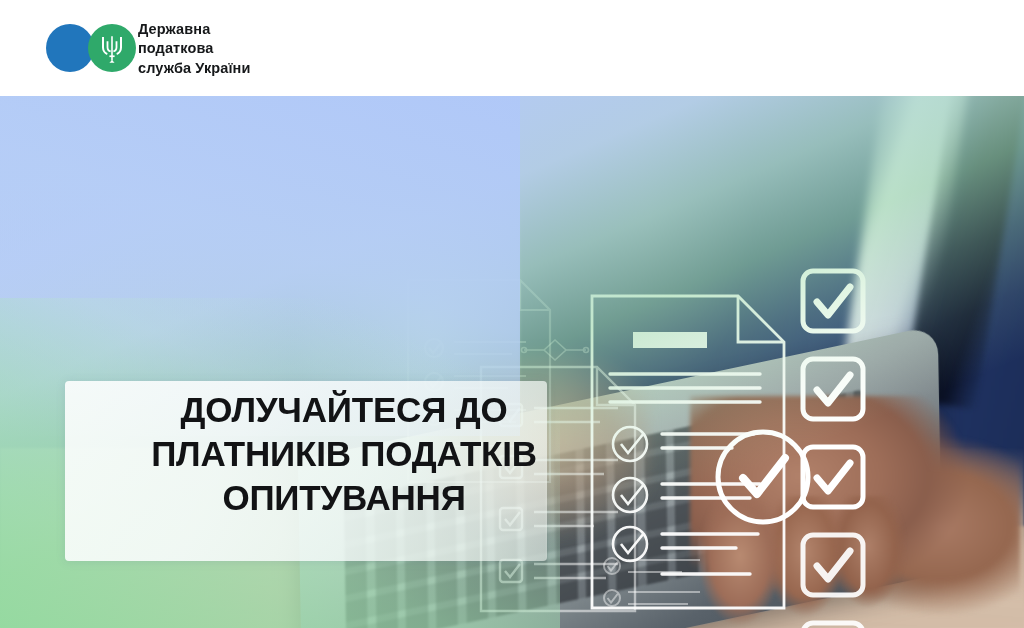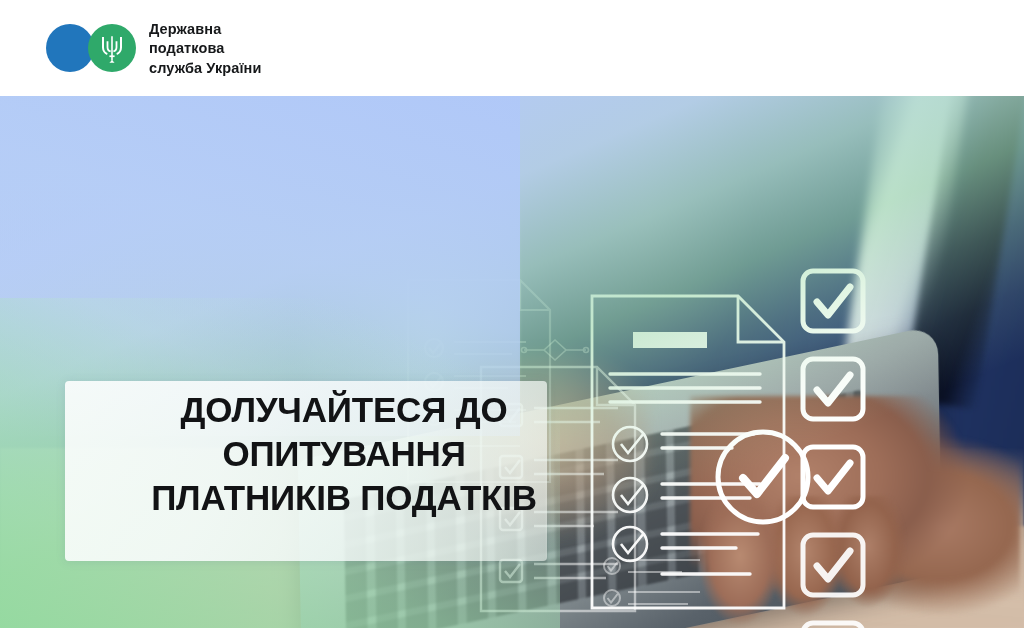--- a/index.html
+++ b/index.html
@@ -11,21 +11,21 @@
     overflow:hidden; position:relative;
   }
 
   
   .header {
     position:absolute; left:0; top:0; width:1024px; height:96px;
     background:#ffffff; z-index:40;
   }
   .logo-block {
     position:absolute; left:46px; top:20px;
-    display:flex; align-items:center; gap:11px;
+    display:flex; align-items:center; 
   }
   .logo-marks { position:relative; width:92px; height:50px; flex:none; }
   .logo-circle { position:absolute; top:0; border-radius:50%; }
   .logo-circle.blue  { left:0;  width:48px; height:48px; background:#2176bc; }
   .logo-circle.green { left:42px; width:48px; height:48px; background:#2fa96a; }
   .trident { position:absolute; left:54px; top:10px; width:24px; height:29px; }
   .logo-text {
     font-size:14.5px; font-weight:bold; line-height:1.33;
     color:#16181a; letter-spacing:0.1px; white-space:pre-line;
     font-family:"Liberation Sans","DejaVu Sans",sans-serif;
@@ -299,16 +299,16 @@
     </svg>
   </div>
 
   <div class="wash"></div>
   <div class="wash-topleft"></div>
   <div class="wash-bottom"></div>
 
   <div class="headline-panel"></div>
   <div class="headline">
     <span class="ln">ДОЛУЧАЙТЕСЯ ДО</span>
+    <span class="ln">ПЛАТНИКІВ ПОДАТКІВ</span>
     <span class="ln">ОПИТУВАННЯ</span>
-    <span class="ln">ПЛАТНИКІВ ПОДАТКІВ</span>
   </div>
 </div>
 
 </body></html>

